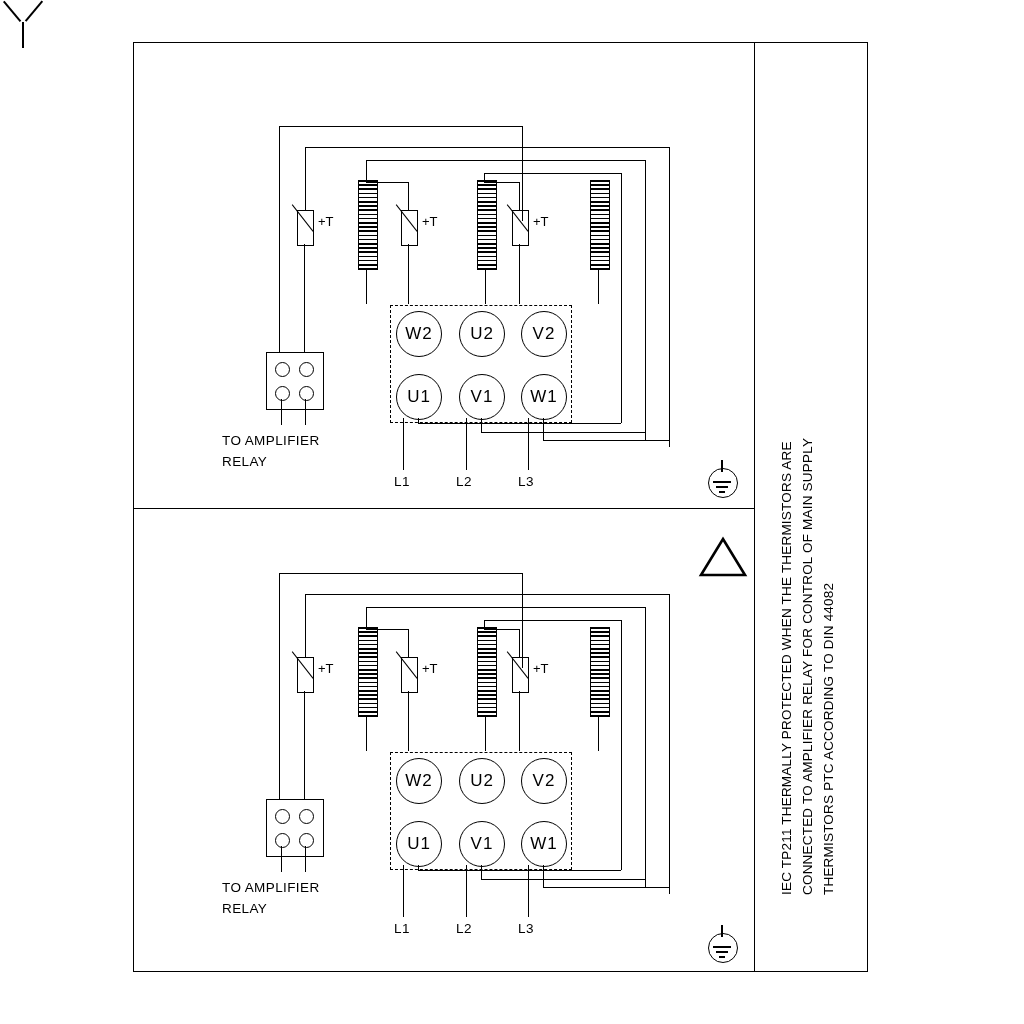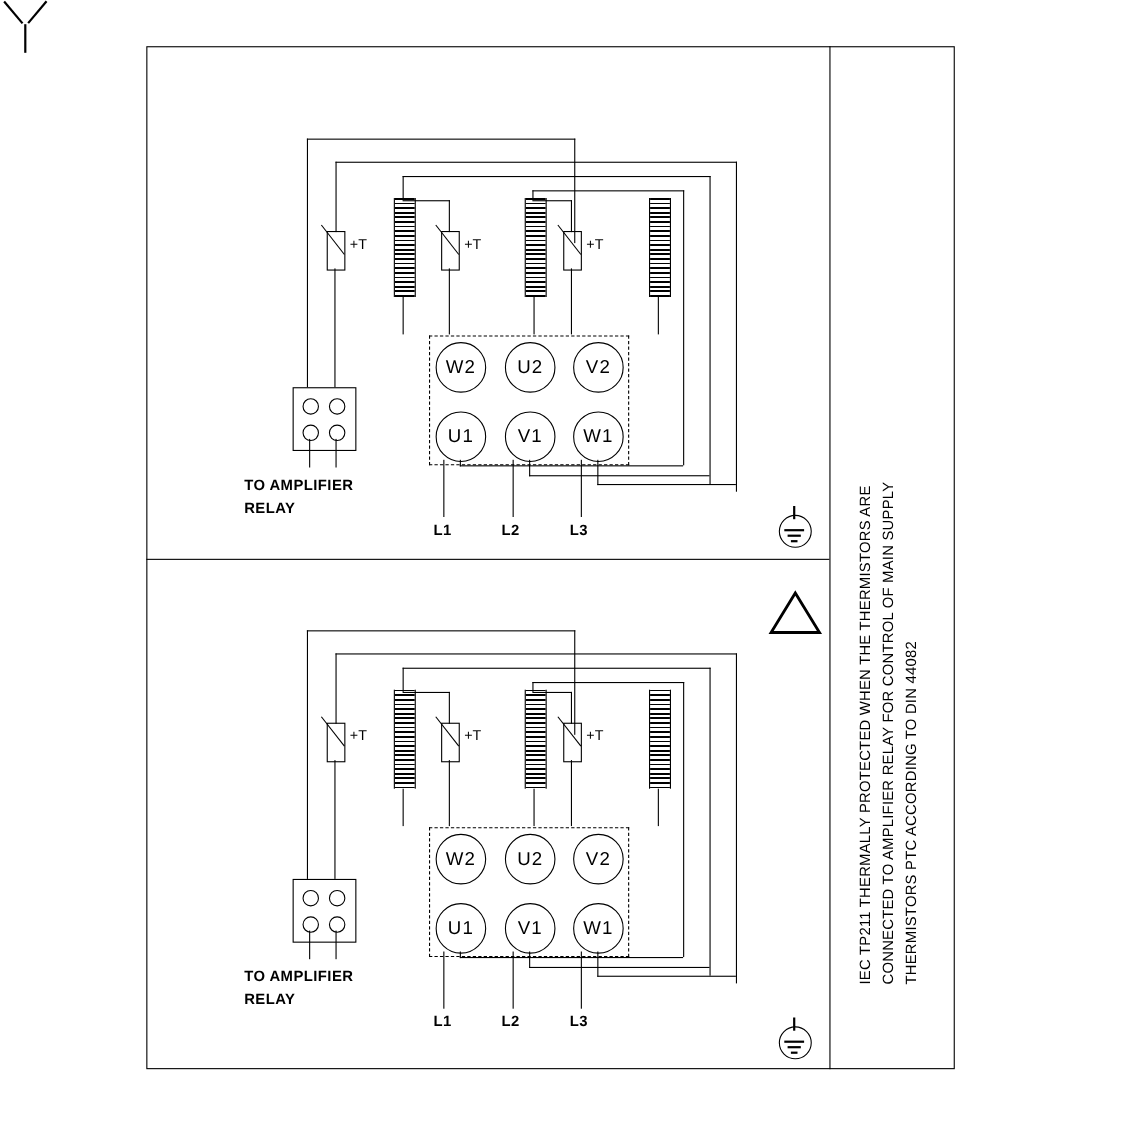--- a/index.html
+++ b/index.html
@@ -2,21 +2,21 @@
 <html><head>
 <meta charset="utf-8">
 <style>
   html,body{margin:0;padding:0;background:#ffffff;}
   body{width:1024px;height:1024px;font-family:"Liberation Sans",sans-serif;color:#000;}
   #sheet{position:relative;width:1024px;height:1024px;}
   .frame{position:absolute;border:1.6px solid #000;box-sizing:border-box;}
   .ln{position:absolute;background:#000;}
   .h{height:1.4px;}
   .v{width:1.4px;}
-  .txt{position:absolute;font-size:13.5px;letter-spacing:.4px;white-space:nowrap;font-weight:bold;}
+  .txt{position:absolute;font-size:13.5px;letter-spacing:.4px;white-space:nowrap;}
   .term{position:absolute;border:1.5px solid #000;border-radius:50%;
         display:flex;align-items:center;justify-content:center;
         font-size:17px;background:#fff;letter-spacing:1px;}
   .dash{position:absolute;border:1.2px dashed #000;box-sizing:border-box;}
   .coil{position:absolute;background:
       repeating-linear-gradient(to bottom,#000 0 1.6px,#fff 1.6px 4.2px);
       border-left:1.5px solid #000;border-right:1.5px solid #000;}
   .thermo{position:absolute;border:1.5px solid #000;background:#fff;}
   .thermo:after{content:"";position:absolute;left:-6px;top:-7px;width:34px;height:1.4px;
       background:#000;transform:rotate(52deg);transform-origin:left center;}

